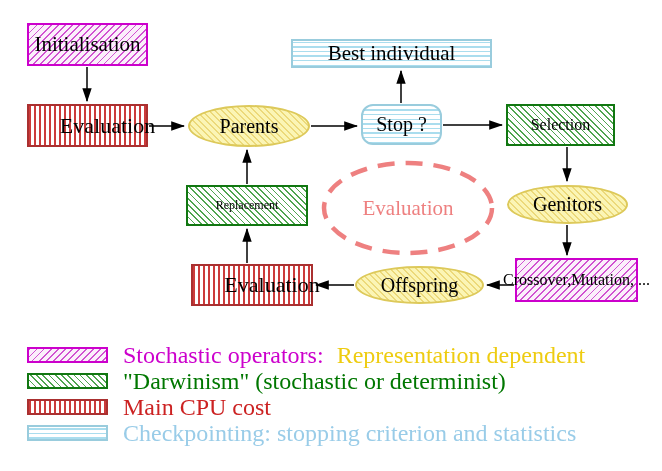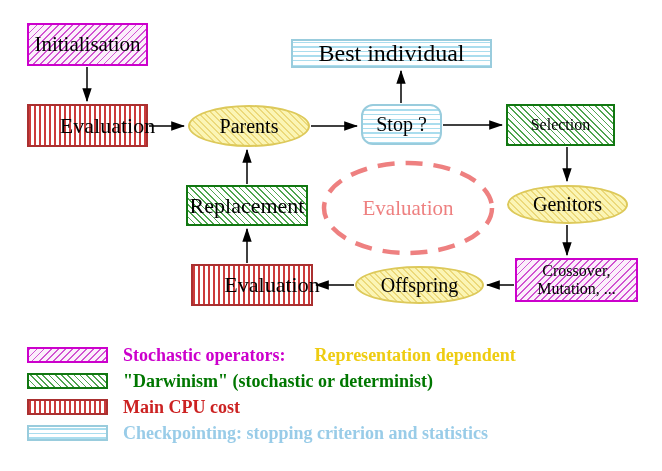--- a/index.html
+++ b/index.html
@@ -35,35 +35,35 @@
     padding-left:40px;
   }
   .stripe-cyan{
     border:2px solid #99ccdd;
     background:repeating-linear-gradient(0deg,#aaddee 0 1.5px,#ffffff 1.5px 4.6px);
   }
   .hatch-yellow{
     border:2px solid #ddc95a;
     background:repeating-linear-gradient(45deg,#ecd97a 0 1.5px,#fbf5b5 1.5px 4.6px);
   }
-  .crossover-label{display:flex;flex-direction:column;line-height:18px;font-size:16px;}
+  .crossover-label{display:flex;flex-direction:row;line-height:18px;font-size:16px;}
   #generation-label{
     position:absolute;left:323px;top:163px;width:170px;height:90px;
     display:flex;align-items:center;justify-content:center;
     color:#ee8080;font-size:21px;z-index:1;
   }
   #arrow-layer{position:absolute;left:0;top:0;z-index:3;pointer-events:none;}
   .legend{position:absolute;left:27px;top:347px;}
   .lg-row{display:flex;align-items:center;height:16px;margin-bottom:10px;}
   .swatch{
     box-sizing:border-box;
     width:81px;height:16px;flex:0 0 81px;
     display:inline-block;
   }
-  .lg-text{margin-left:15px;font-size:18px;white-space:nowrap;display:flex;gap:20px;font-weight:bold;}
+  .lg-text{margin-left:15px;font-size:24px;white-space:nowrap;display:flex;gap:4px;}
   .lg-magenta{color:#cc00cc;}
   .lg-gold{color:#eecc11;margin-left:9px;}
   .lg-green{color:#007700;}
   .lg-red{color:#cc2222;}
   .lg-cyan{color:#99cce8;}
 </style>
 </head>
 <body>
 
 <div id="stage">
@@ -73,33 +73,33 @@
   </div>
 
   <div class="node stripe-red" style="left:27px;top:104px;width:121px;height:43px;font-size:22px;">
     <span>Evaluation</span>
   </div>
 
   <div class="node ellipse hatch-yellow" style="left:188px;top:105px;width:122px;height:42px;">
     <span>Parents</span>
   </div>
 
-  <div class="node stripe-cyan" style="left:291px;top:39px;width:201px;height:29px;font-size:24px;">
+  <div class="node stripe-cyan" style="left:291px;top:39px;width:201px;height:29px;font-size:21px;">
     <span>Best individual</span>
   </div>
 
   <div class="node stripe-cyan" style="left:361px;top:104px;width:81px;height:41px;border-radius:12px;">
     <span>Stop ?</span>
   </div>
 
   <div class="node hatch-green" style="left:506px;top:104px;width:109px;height:42px;font-size:16px;">
     <span>Selection</span>
   </div>
 
-  <div class="node hatch-green" style="left:186px;top:185px;width:122px;height:41px;font-size:22px;text-align:center;">
+  <div class="node hatch-green" style="left:186px;top:185px;width:122px;height:41px;font-size:12px;text-align:center;">
     <span>Replacement</span>
   </div>
 
   <div class="node ellipse hatch-yellow" style="left:507px;top:185px;width:121px;height:39px;">
     <span>Genitors</span>
   </div>
 
   <div class="node hatch-magenta" style="left:515px;top:258px;width:123px;height:44px;">
     <span class="crossover-label">
       <span>Crossover,</span>

